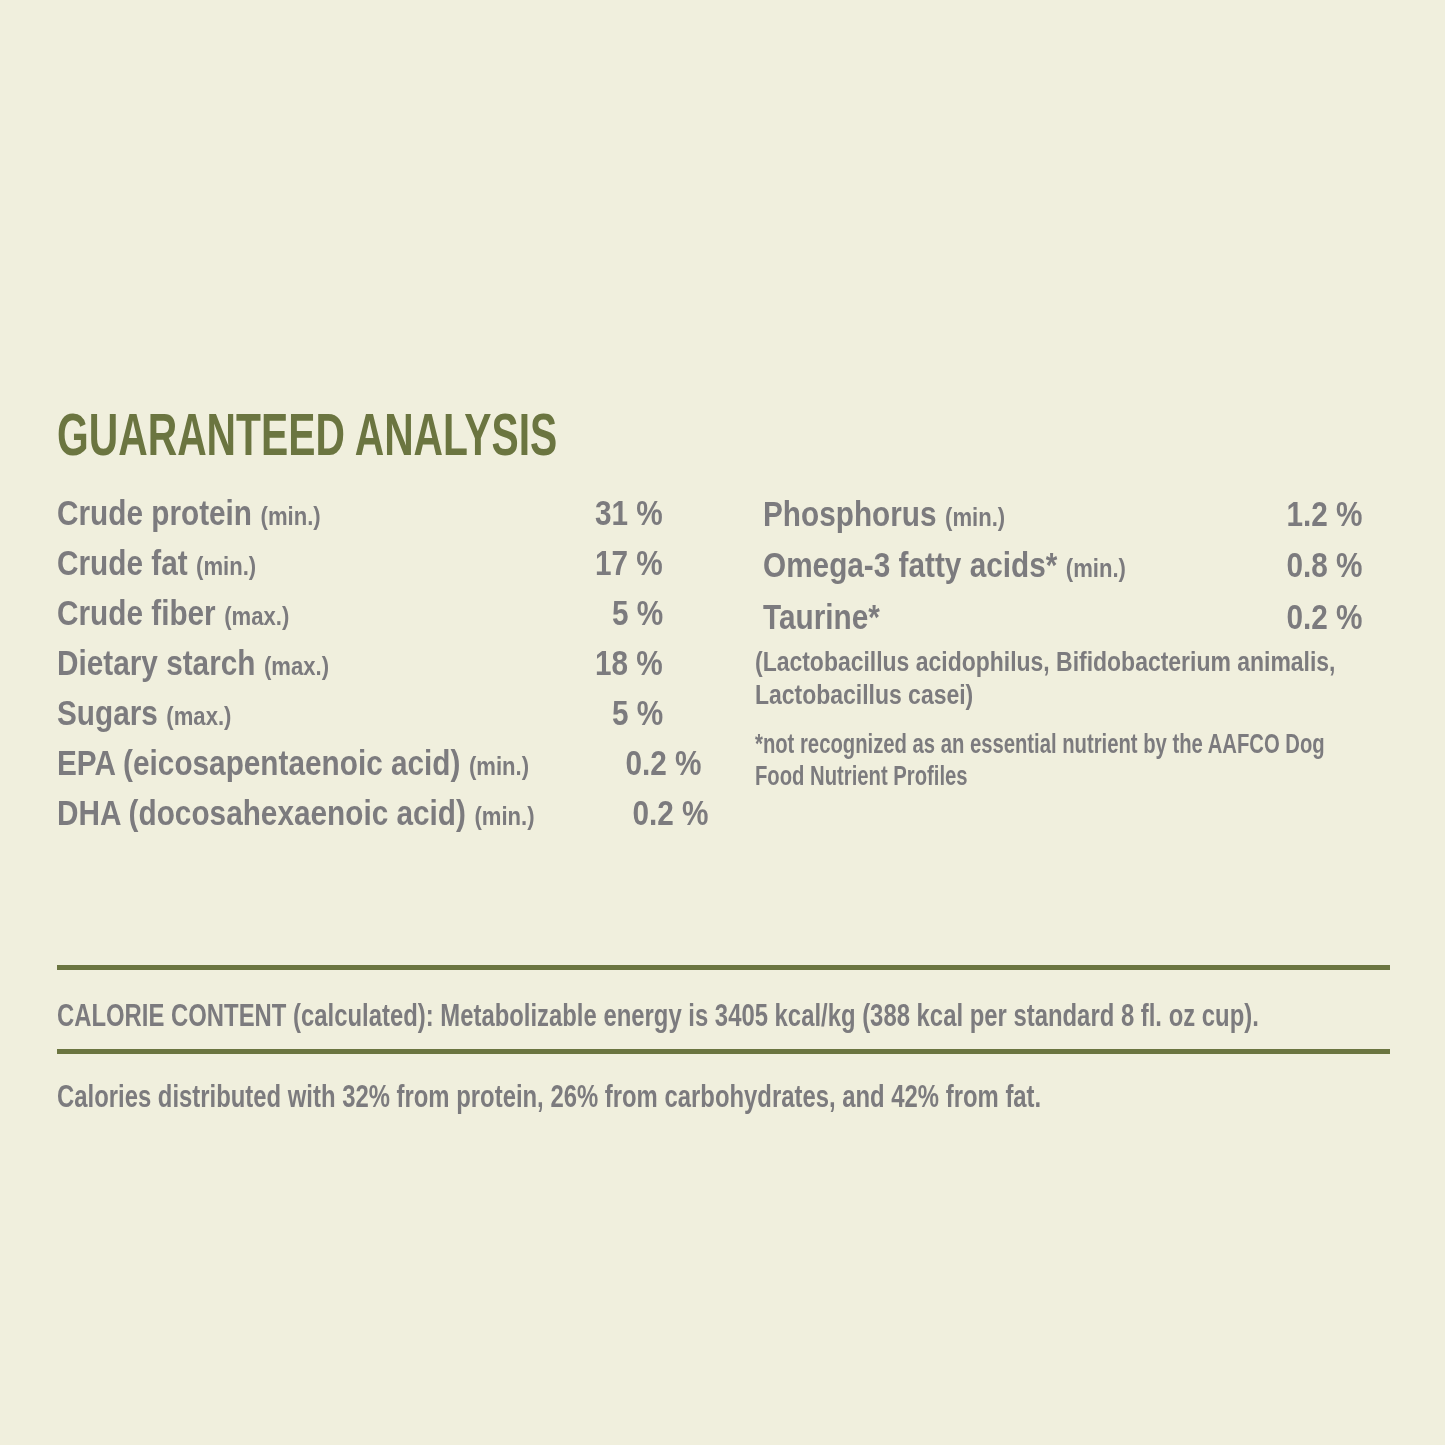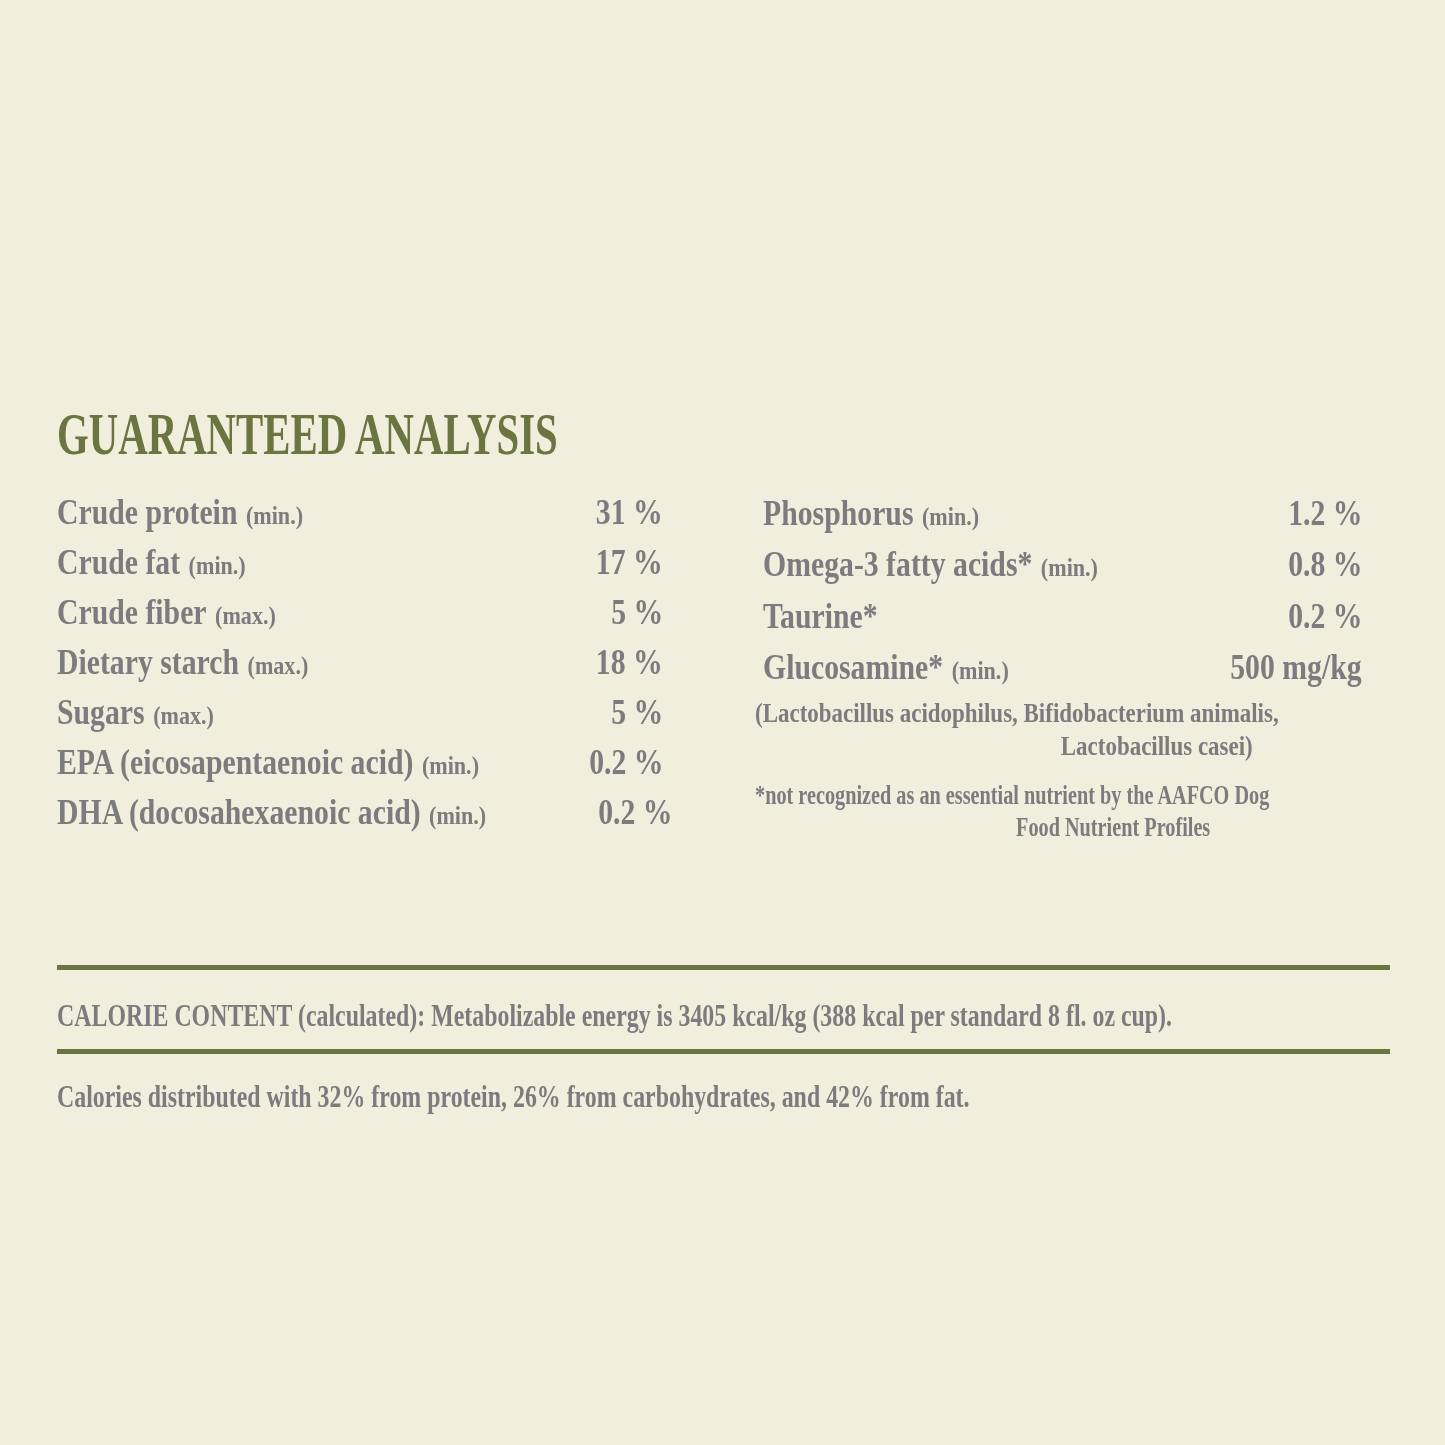--- a/index.html
+++ b/index.html
@@ -7,24 +7,23 @@
     --accent: #6b7540;
     --ink: #7c7b7e;
   }
   * { margin: 0; padding: 0; box-sizing: border-box; }
   body { background: var(--bg); }
   .canvas {
     position: relative;
     width: 1445px;
     height: 1445px;
     background: var(--bg);
-    font-family: Liberation Serif, serif;
+    font-family: Liberation Sans, sans-serif;
     color: var(--ink);
     overflow: hidden;
-    text-align: right;
   }
   .page-title {
     position: absolute;
     left: 57px;
     top: 400px;
     font-size: 60px;
     font-weight: 700;
     color: var(--accent);
     white-space: nowrap;
     transform: scaleX(0.68);
@@ -32,21 +31,20 @@
     letter-spacing: 0px;
   }
   .col { position: absolute; }
   .col-left  { left: 57px;  top: 488px; width: 606px; }
   .col-right { left: 755px; top: 488px; width: 607px; }
   .ga-row {
     display: flex;
     justify-content: space-between;
     align-items: center;
     height: 50px;
-    gap: 23px;
   }
   .col-right .ga-row { height: 51.5px; margin-left: 8px; }
   .col-right .ga-row.micro { height: 46px; margin-top: 6px; }
   .t-label {
     white-space: nowrap;
     transform: scaleX(0.85);
     transform-origin: left center;
     font-size: 35px;
     font-weight: 700;
   }
@@ -159,24 +157,20 @@
       <span class="t-value">1.2 %</span>
     </div>
     <div class="ga-row">
       <span class="t-label"><span>Omega-3 fatty acids*</span><span class="t-qualifier">(min.)</span></span>
       <span class="t-value">0.8 %</span>
     </div>
     <div class="ga-row">
       <span class="t-label"><span>Taurine*</span><span class="t-qualifier"></span></span>
       <span class="t-value">0.2 %</span>
     </div>
-    <div class="ga-row">
-      <span class="t-label"><span>Glucosamine*</span><span class="t-qualifier">(min.)</span></span>
-      <span class="t-value">500 mg/kg</span>
-    </div>
     <div class="micro-detail">
       <div class="line">(Lactobacillus acidophilus, Bifidobacterium animalis,</div>
       <div class="line">Lactobacillus casei)</div>
     </div>
     <div class="footnote">
       <div class="line">*not recognized as an essential nutrient by the AAFCO Dog</div>
       <div class="line">Food Nutrient Profiles</div>
     </div>
   </div>
 

